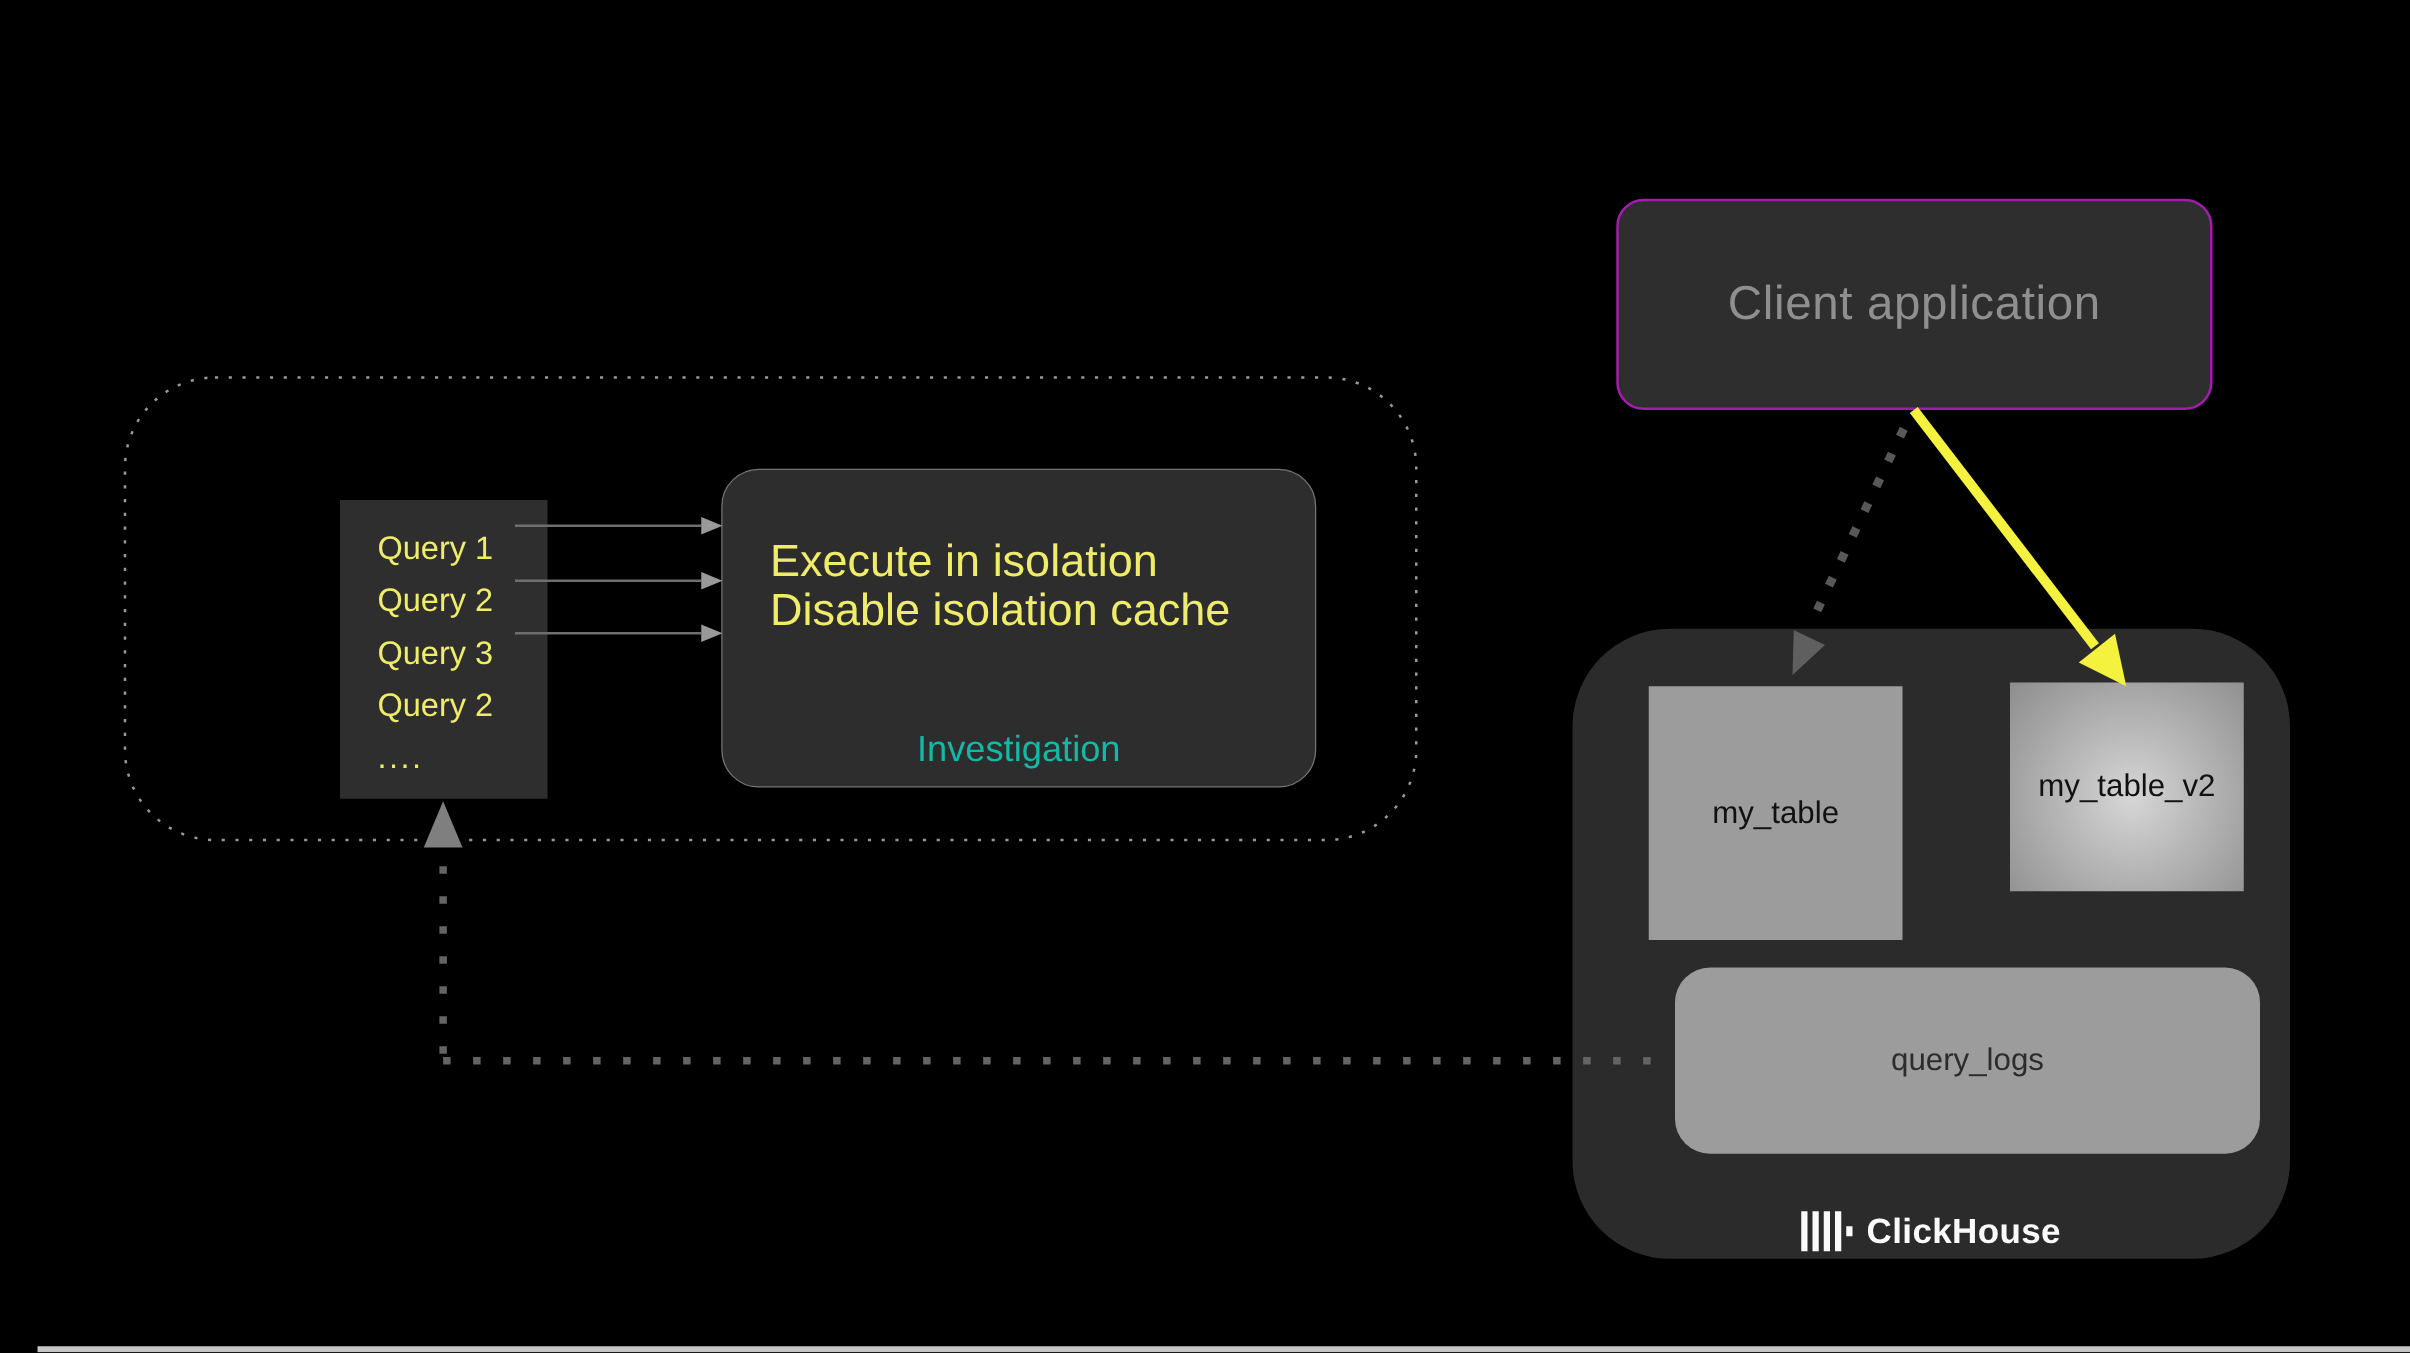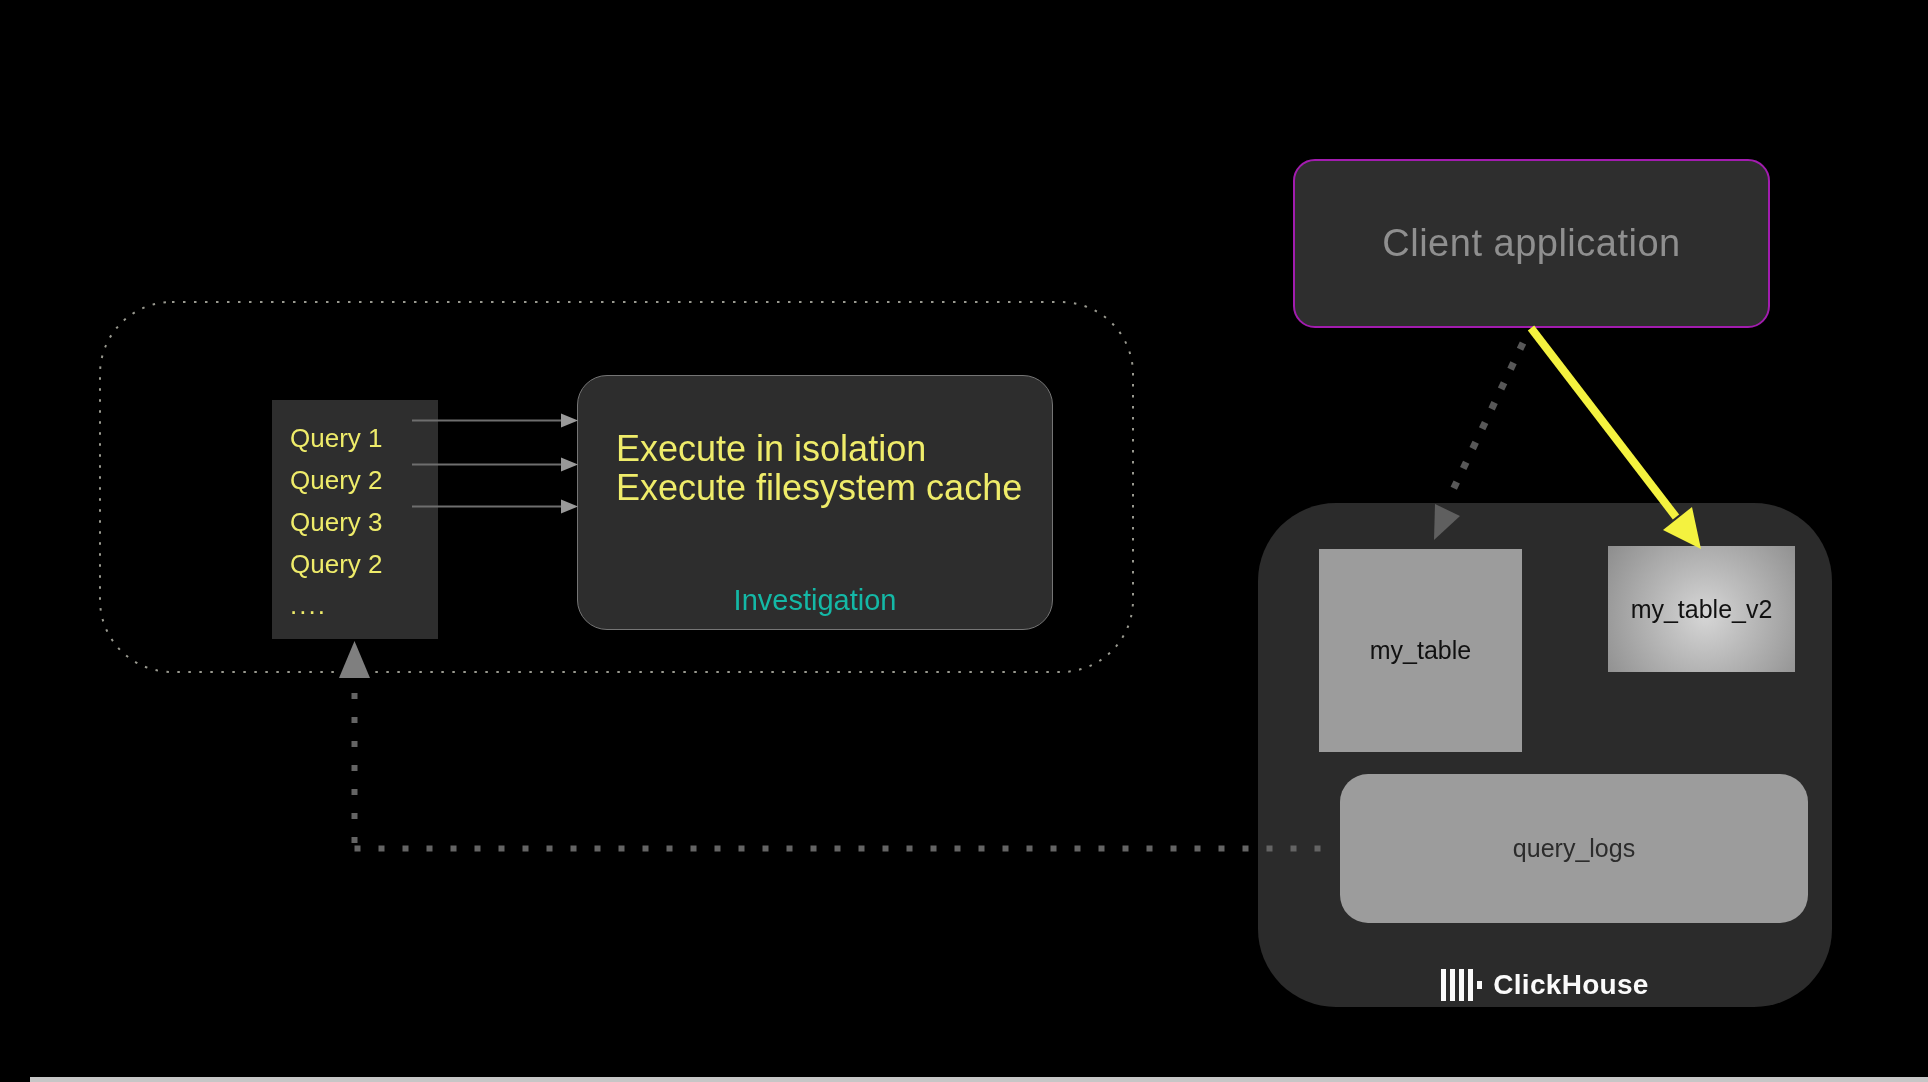--- a/index.html
+++ b/index.html
@@ -16,21 +16,21 @@
     display:flex;align-items:center;justify-content:center;
   }
   .client-box .label{font-size:38px;color:#8f8f8f;letter-spacing:.5px;}
 
   
   .queries-box{
     left:272px;top:400px;width:166px;height:239px;background:#2e2e2e;
     padding-top:17px;box-sizing:border-box;
   }
   .query-item{
-    color:#efec6a;font-size:26px;line-height:42px;padding-left:18px;
+    color:#efec6a;font-size:26px;line-height:42px;padding-left:30px;
     white-space:nowrap;
   }
   .query-item.ellipsis{line-height:40px;letter-spacing:2px;}
 
   
   .invest-box{
     left:577px;top:375px;width:476px;height:255px;
     background:#2d2d2d;border:1px solid #757575;border-radius:30px;
     box-sizing:border-box;
   }
@@ -47,21 +47,21 @@
   .ch-box{
     left:1258px;top:503px;width:574px;height:504px;
     background:#2b2b2b;border-radius:78px;
   }
   .table-box{
     background:#9c9c9c;display:flex;align-items:center;justify-content:center;
     color:#111;font-size:25px;
   }
   .my-table{left:1319px;top:549px;width:203px;height:203px;}
   .my-table-v2{
-    left:1608px;top:546px;width:187px;height:126px;
+    left:1608px;top:546px;width:187px;height:167px;
     background:radial-gradient(circle at 52% 55%, #d6d6d6 0%, #b7b7b7 42%, #8d8d8d 100%);
   }
   .query-logs{
     left:1340px;top:774px;width:468px;height:149px;border-radius:28px;
     background:#9c9c9c;display:flex;align-items:center;justify-content:center;
     color:#2c2c2c;font-size:25px;
   }
 
   
   .brand{
@@ -120,21 +120,21 @@
   <div class="abs queries-box">
     <div class="query-item">Query 1</div>
     <div class="query-item">Query 2</div>
     <div class="query-item">Query 3</div>
     <div class="query-item">Query 2</div>
     <div class="query-item ellipsis">....</div>
   </div>
 
   <div class="abs invest-box">
     <div class="tip t1">Execute in isolation</div>
-    <div class="tip t2">Execute filesystem cache</div>
+    <div class="tip t2">Disable isolation cache</div>
     <div class="invest-caption">Investigation</div>
   </div>
 
   <div class="abs ch-box"></div>
 
   <div class="abs table-box my-table">
     <span>my_table</span>
   </div>
 
   <div class="abs table-box my-table-v2">

